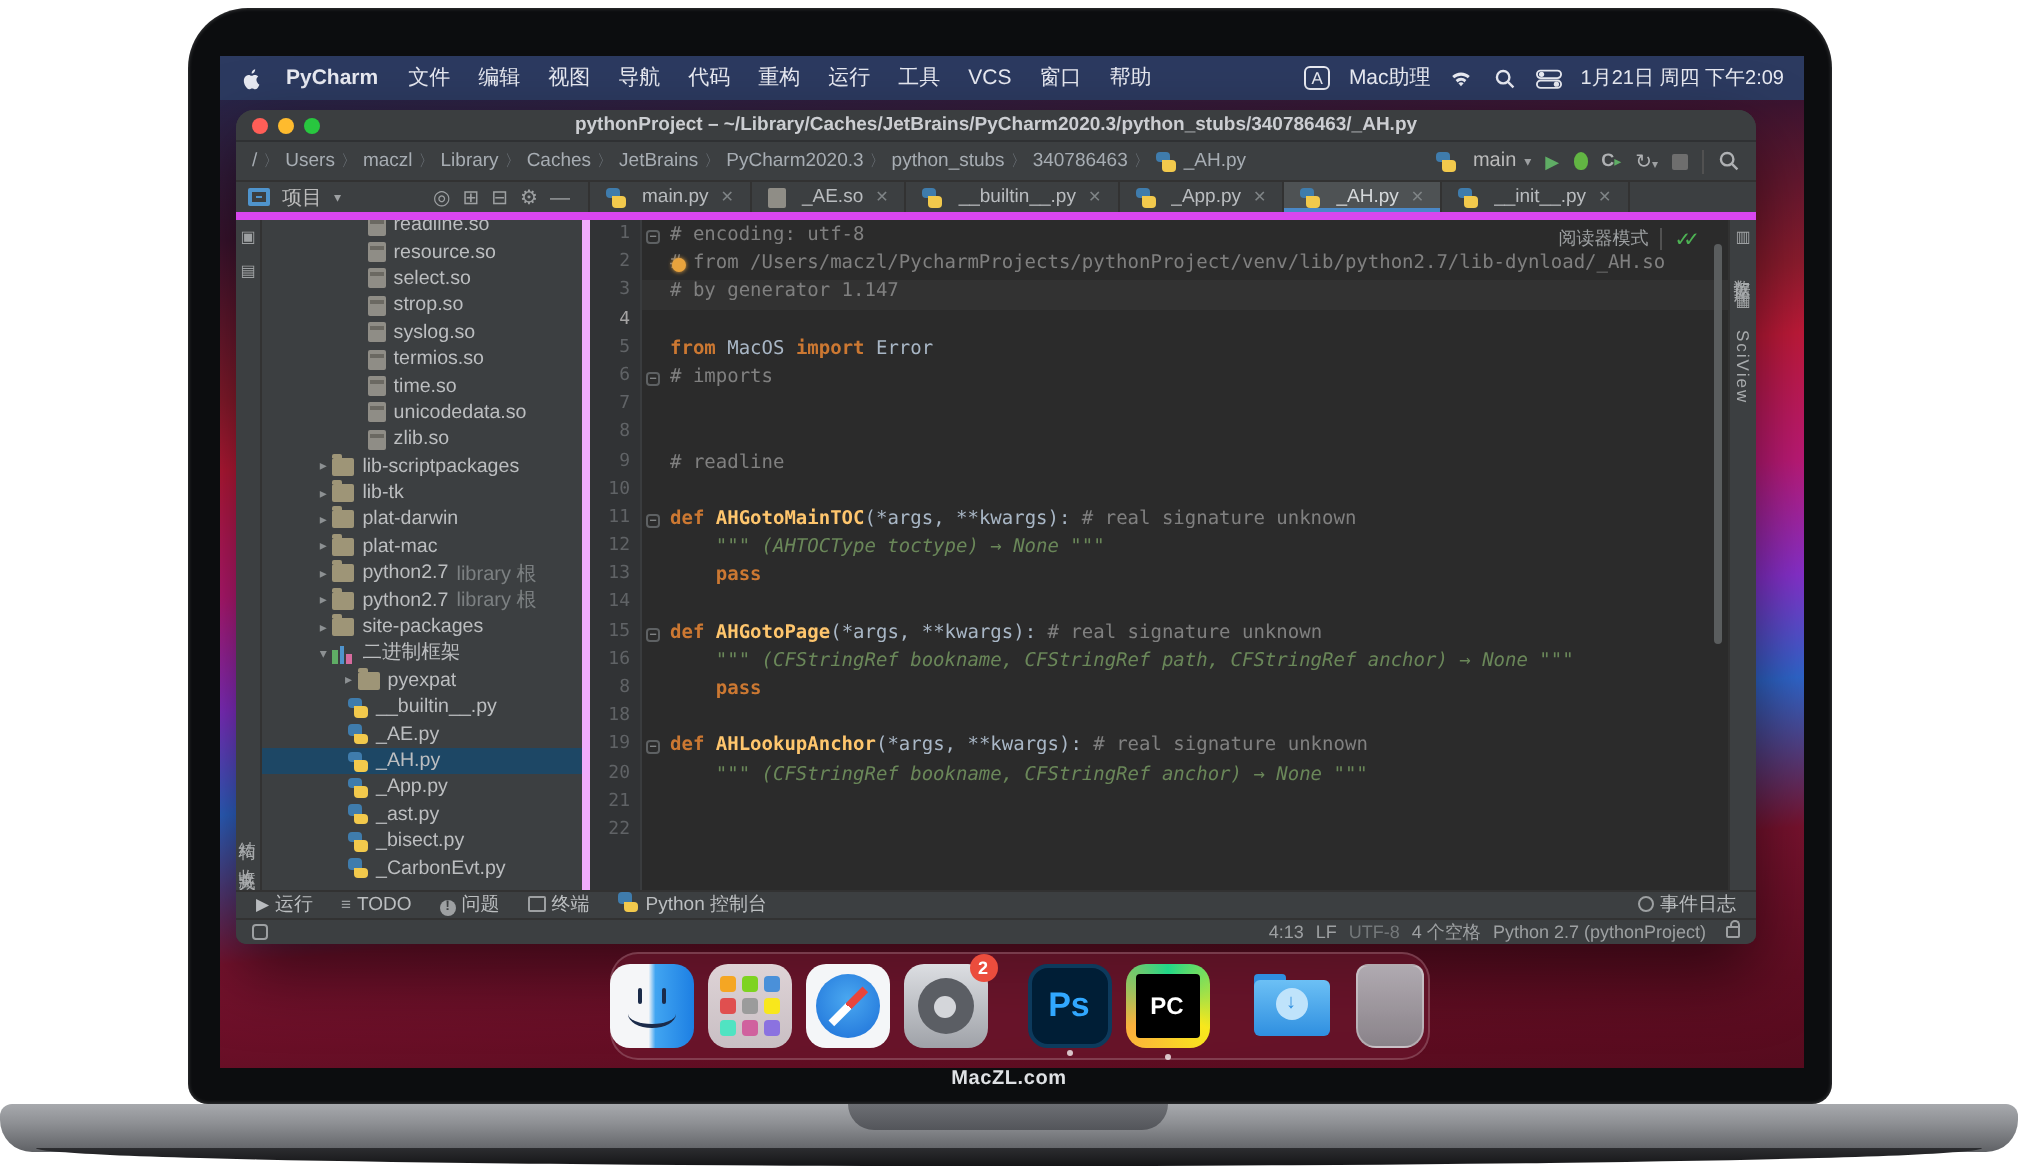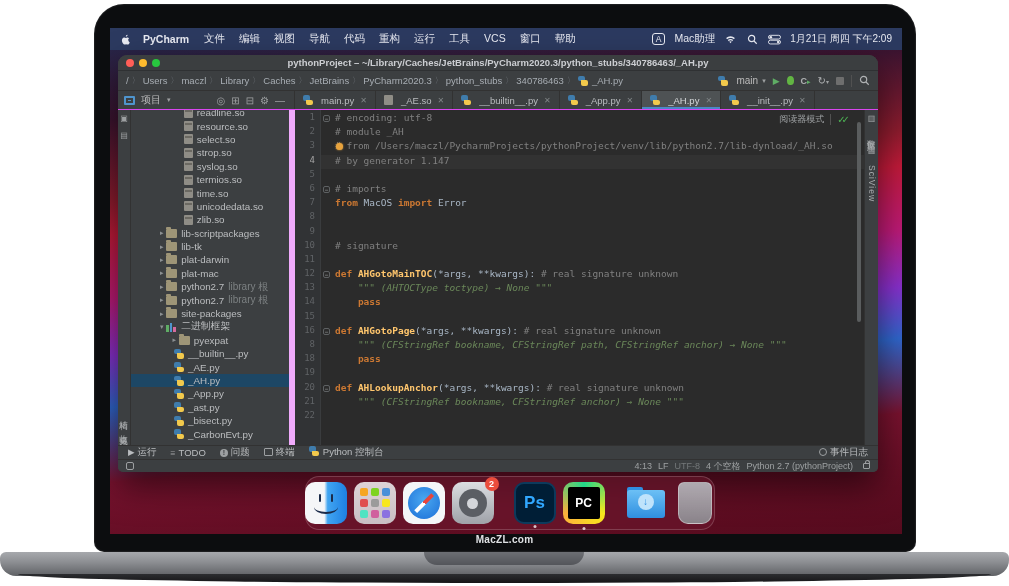--- a/index.html
+++ b/index.html
@@ -43,40 +43,40 @@
   .runbox { display:flex; align-items:center; gap:7px; }
   .runcfg { display:flex; align-items:center; gap:4px; color:#bbb; }
   .play { color:#5fad65; font-size:9px; }
   .bug { width:7px; height:9px; background:#62b543; border-radius:50% 50% 45% 45%; }
   .covC { color:#afb1b3; font-weight:bold; font-size:9px; }
   .tinyplay { color:#5fad65; font-size:7px; }
   .prof { color:#afb1b3; font-size:10px; }
   .stop { width:8px; height:8px; background:#6e6e6e; border-radius:1px; }
   .vdiv { width:1px; height:12px; background:#515151; }
 
-  .toolbar { height:19px; display:flex; align-items:stretch; border-bottom:1px solid #d946ef; flex:0 0 auto; }
+  .toolbar { height:19px; display:flex; align-items:stretch; border-bottom:4px solid #d946ef; flex:0 0 auto; }
   .proj-head { width:177px; display:flex; align-items:center; gap:6px; padding:0 6px; border-right:1px solid #323232; }
   .proj-ic { width:11px; height:9px; background:#4f94cd; border-radius:1px; position:relative; }
   .proj-ic::before { content:""; position:absolute; inset:2px; background:#3c3f41; }
   .proj-ic::after { content:""; position:absolute; inset:4px; background:#4f94cd; }
   .hd-ic { color:#9da0a2; font-size:10px; }
   .tabs { display:flex; align-items:stretch; }
   .tab { display:flex; align-items:center; gap:4px; padding:0 8px; border-right:1px solid #323232; color:#b9bcbf; font-size:9.5px; }
   .tab.active { background:#4e5254; box-shadow:inset 0 -2px 0 #4a88c7; color:#d5d8da; }
   .tab .x { color:#7f8486; font-size:8px; margin-left:2px; }
 
   .body { flex:1 1 auto; display:flex; min-height:0; }
   .stripe { width:13px; background:#3c3f41; display:flex; flex-direction:column; align-items:center; color:#9da0a2; flex:0 0 auto; }
   .stripe.left { border-right:1px solid #323232; }
   .stripe.right { border-left:1px solid #323232; width:14px; }
   .vlabel { writing-mode:vertical-rl; font-size:8.5px; color:#a8abad; margin:6px 0; letter-spacing:1px; }
   .s-ic { font-size:8px; margin:4px 0; color:#9da0a2; }
 
   
-  .tree { width:164px; background:#3c3f41; overflow:hidden; padding-top:0; flex:0 0 auto; border-right:6px solid #f0abfc; }
+  .tree { width:164px; background:#3c3f41; overflow:hidden; padding-top:0; flex:0 0 auto; border-right:4px solid #f0abfc; }
   .trow { height:13.4px; display:flex; align-items:center; white-space:nowrap; color:#bcbec0; font-size:9.8px; }
   .trow:first-child { margin-top:-4px; }
   .trow.sel { background:#1d4765; }
   .chev { width:9px; color:#8d9193; font-size:7px; text-align:center; flex:0 0 auto; }
   .ti { width:11px; height:9px; margin-right:4px; flex:0 0 auto; position:relative; }
   .ti.folder { background:#9e9577; border-radius:1px; }
   .ti.folder::before { content:""; position:absolute; top:-2px; left:0; width:5px; height:2px; background:#9e9577; border-radius:1px 1px 0 0; }
   .ti.so { background:#8f8d86; border-radius:1px; width:9px; height:10px; }
   .ti.so::before { content:""; position:absolute; top:2px; left:1px; right:1px; height:2px; background:#6b6962; }
   .ti.lib { background:transparent; display:flex; align-items:flex-end; gap:1px; height:10px; }
@@ -433,29 +433,28 @@
               <div class="gl">16</div>
               <div class="gl">8</div>
               <div class="gl">18</div>
               <div class="gl">19</div>
               <div class="gl">20</div>
               <div class="gl">21</div>
               <div class="gl">22</div>
             </div>
           <div class="code" id="code">
               <div class="cl"><span class="fold">−</span><span class="t-cmt"># encoding: utf-8</span></div>
-              <div class="cl"><span class="t-cmt"># module _AH</span></div>
               <div class="cl"><span class="bulb"></span><span class="t-cmt"># from /Users/maczl/PycharmProjects/pythonProject/venv/lib/python2.7/lib-dynload/_AH.so</span></div>
               <div class="cl cur"><span class="t-cmt"># by generator 1.147</span></div>
               <div class="cl"></div>
+              <div class="cl"><span class="t-kw">from</span><span class="t-pl"> MacOS </span><span class="t-kw">import</span><span class="t-pl"> Error</span></div>
               <div class="cl"><span class="fold">−</span><span class="t-cmt"># imports</span></div>
-              <div class="cl"><span class="t-kw">from</span><span class="t-pl"> MacOS </span><span class="t-kw">import</span><span class="t-pl"> Error</span></div>
               <div class="cl"></div>
               <div class="cl"></div>
-              <div class="cl"><span class="t-cmt"># signature</span></div>
+              <div class="cl"><span class="t-cmt"># readline</span></div>
               <div class="cl"></div>
               <div class="cl"><span class="fold">−</span><span class="t-kw">def </span><span class="t-fn">AHGotoMainTOC</span><span class="t-pl">(*args, **kwargs): </span><span class="t-cmt"># real signature unknown</span></div>
               <div class="cl"><span class="t-doc">    """ (AHTOCType toctype) → None """</span></div>
               <div class="cl"><span class="t-kw">    pass</span></div>
               <div class="cl"></div>
               <div class="cl"><span class="fold">−</span><span class="t-kw">def </span><span class="t-fn">AHGotoPage</span><span class="t-pl">(*args, **kwargs): </span><span class="t-cmt"># real signature unknown</span></div>
               <div class="cl"><span class="t-doc">    """ (CFStringRef bookname, CFStringRef path, CFStringRef anchor) → None """</span></div>
               <div class="cl"><span class="t-kw">    pass</span></div>
               <div class="cl"></div>
               <div class="cl"><span class="fold">−</span><span class="t-kw">def </span><span class="t-fn">AHLookupAnchor</span><span class="t-pl">(*args, **kwargs): </span><span class="t-cmt"># real signature unknown</span></div>

